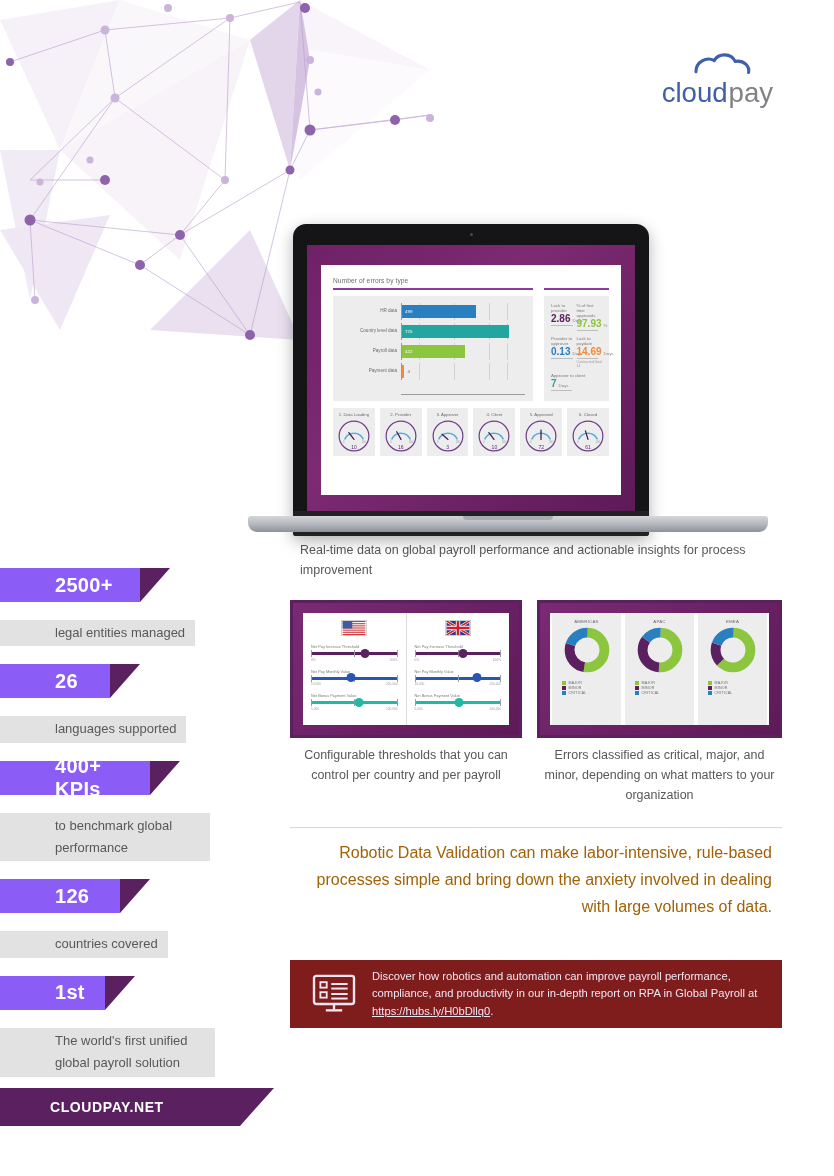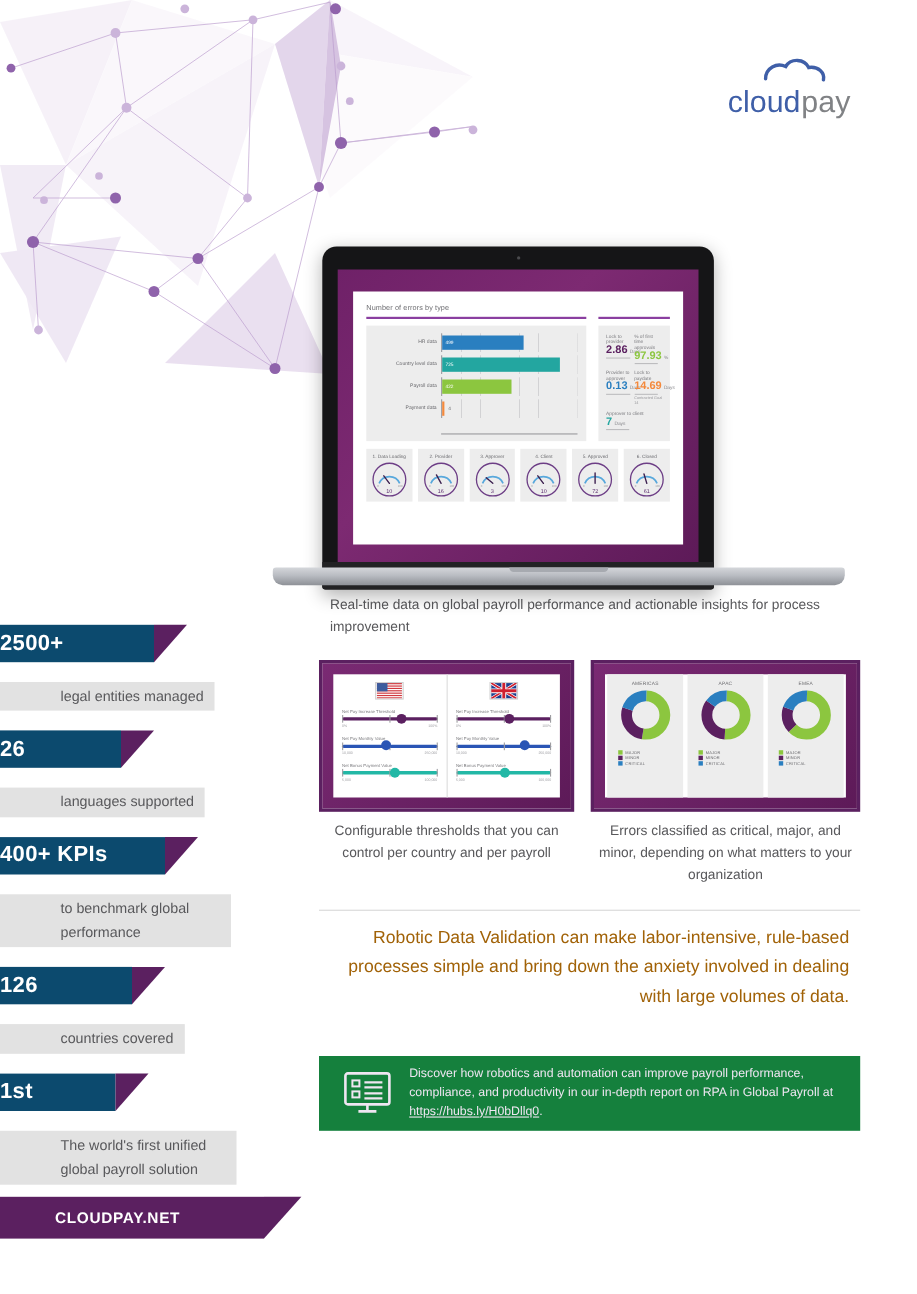--- a/index.html
+++ b/index.html
@@ -99,22 +99,22 @@
   
   .lead {
     position:absolute; left:300px; top:540px; width:470px;
     text-align:left; font-size:12.5px; line-height:1.6; color:#58585b;
   }
 
   
   .stats { position:absolute; left:0; top:568px; width:250px; z-index:5; }
   .stat { margin-bottom:18px; }
   .stat-banner {
-    position:relative; height:34px; background:#0c4a6e; display:flex; align-items:center;
-    color:#fff; font-size:20px; font-weight:700; letter-spacing:.3px;
+    position:relative; height:34px; background:#8b5cf6; display:flex; align-items:center;
+    padding-left:55px; color:#fff; font-size:20px; font-weight:700; letter-spacing:.3px;
   }
   .stat-banner .tail {
     position:absolute; right:-30px; top:0; width:0; height:0;
     border-left:30px solid #5b2060; border-bottom:34px solid transparent;
   }
   .stat-banner.w1 { width:140px; }
   .stat-banner.w2 { width:110px; }
   .stat-banner.w3 { width:150px; }
   .stat-banner.w4 { width:120px; }
   .stat-banner.w5 { width:105px; }
@@ -154,21 +154,21 @@
   .feat-caption.c1 { left:290px; width:232px; }
   .feat-caption.c2 { left:537px; width:245px; }
 
   
   .divider { position:absolute; left:290px; top:827px; width:492px; height:1px; background:#d8d8d8; }
   .quote { position:absolute; left:300px; top:840px; width:472px; text-align:right;
     font-size:16px; line-height:1.68; color:#a16207; }
 
   
   .cta { position:absolute; left:290px; top:960px; width:492px; height:68px;
-    background:#15803d; display:flex; align-items:center; padding:0 22px; z-index:5; }
+    background:#7f1d1d; display:flex; align-items:center; padding:0 22px; z-index:5; }
   .cta-icon { width:44px; height:40px; flex:0 0 44px; margin-right:16px; }
   .cta-text { color:#efe6f2; font-size:11.2px; line-height:1.55; }
   .cta-text a { color:#efe6f2; text-decoration:underline; }
 
   
   .footer { position:absolute; left:0; top:1088px; width:240px; height:38px; background:#5b2060;
     display:flex; align-items:center; padding-left:50px; z-index:5; }
   .footer .tail { position:absolute; right:-34px; top:0; width:0; height:0;
     border-left:34px solid #5b2060; border-bottom:38px solid transparent; }
   .footer span { color:#fff; font-size:14px; font-weight:700; letter-spacing:.6px; }

